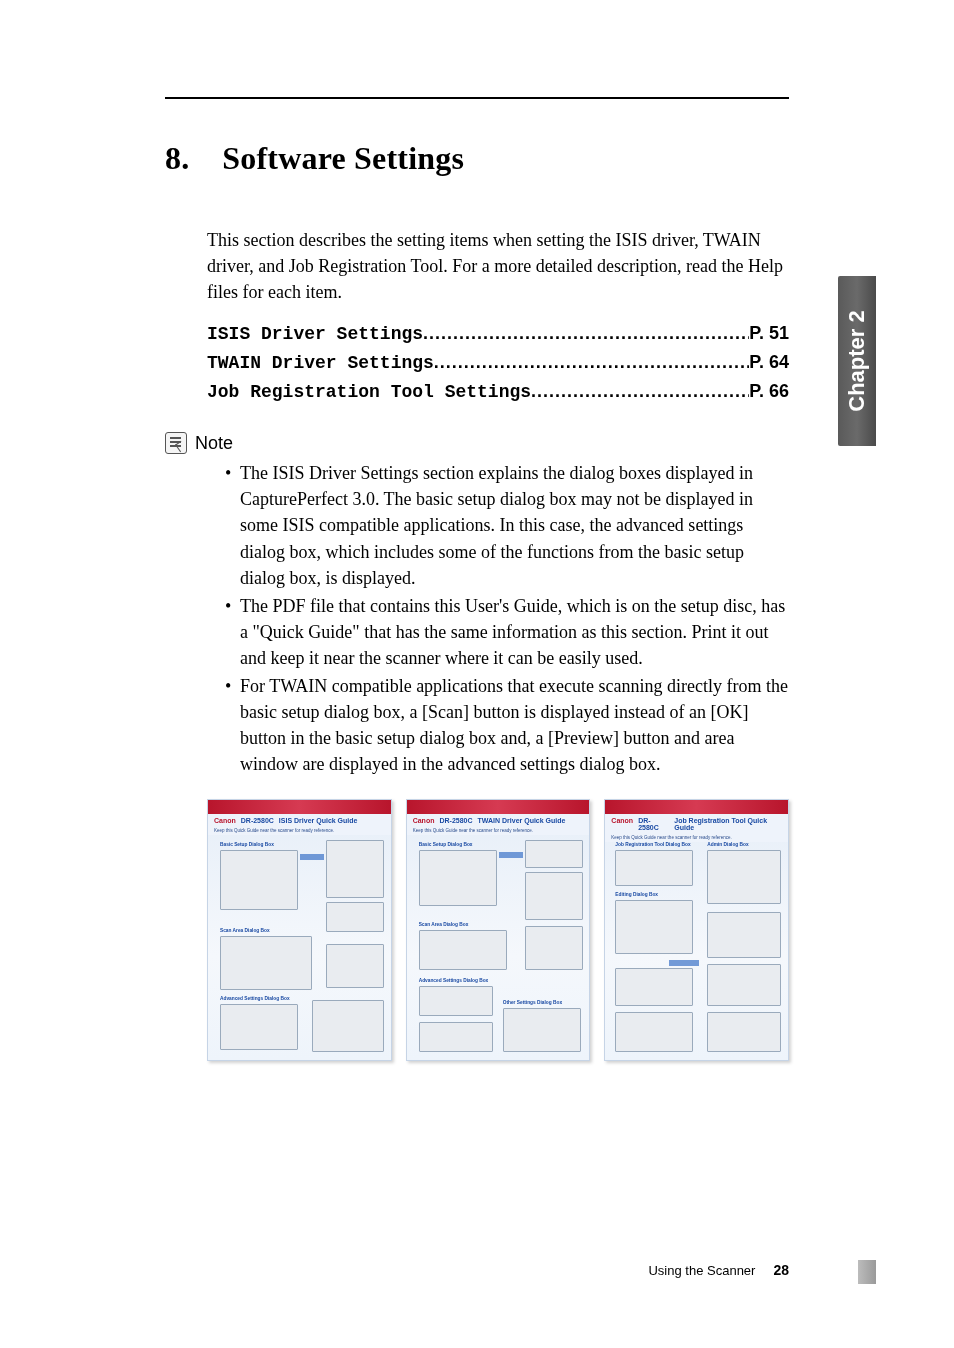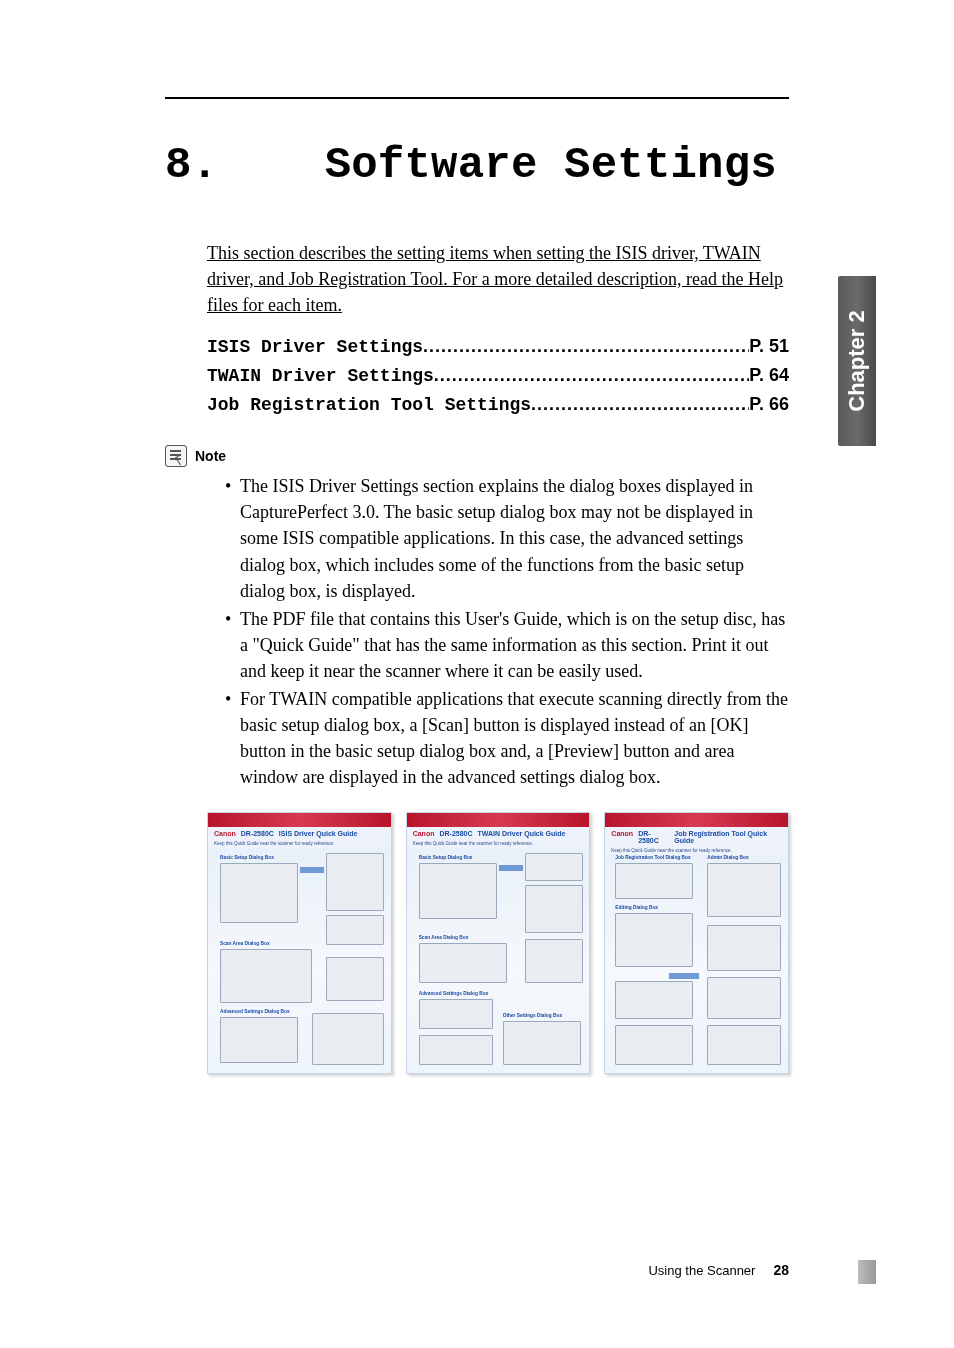--- a/index.html
+++ b/index.html
@@ -19,32 +19,31 @@
       height: 2px;
       background: #000;
     }
     .content {
       position: absolute;
       top: 140px;
       left: 165px;
       right: 165px;
     }
     .chapter-title {
-      font-family: Liberation Mono, monospace;
-      font-size: 44px;
+      font-family: Liberation Serif, serif;
+      font-size: 32px;
       font-weight: bold;
       margin-bottom: 50px;
       letter-spacing: 0.2px;
     }
     .intro {
       font-size: 18px;
       line-height: 1.45;
       margin-left: 42px;
       margin-bottom: 18px;
-      text-decoration: underline;
     }
     .toc {
       margin-left: 42px;
       font-family: Arial, Helvetica, sans-serif;
       font-size: 18px;
       font-weight: bold;
       margin-bottom: 30px;
     }
     .toc-row {
       display: flex;
@@ -90,22 +89,22 @@
       right: 2px;
       bottom: 2px;
       width: 6px;
       height: 8px;
       border-left: 1.5px solid #555;
       border-top: 1.5px solid #555;
       transform: rotate(-35deg);
     }
     .note-label {
       font-family: Arial, Helvetica, sans-serif;
-      font-weight: bold;
-      font-size: 14px;
+      font-weight: normal;
+      font-size: 18px;
     }
     .note-list {
       margin-left: 60px;
       font-size: 18px;
       line-height: 1.45;
     }
     .note-list li {
       list-style: none;
       position: relative;
       padding-left: 15px;

